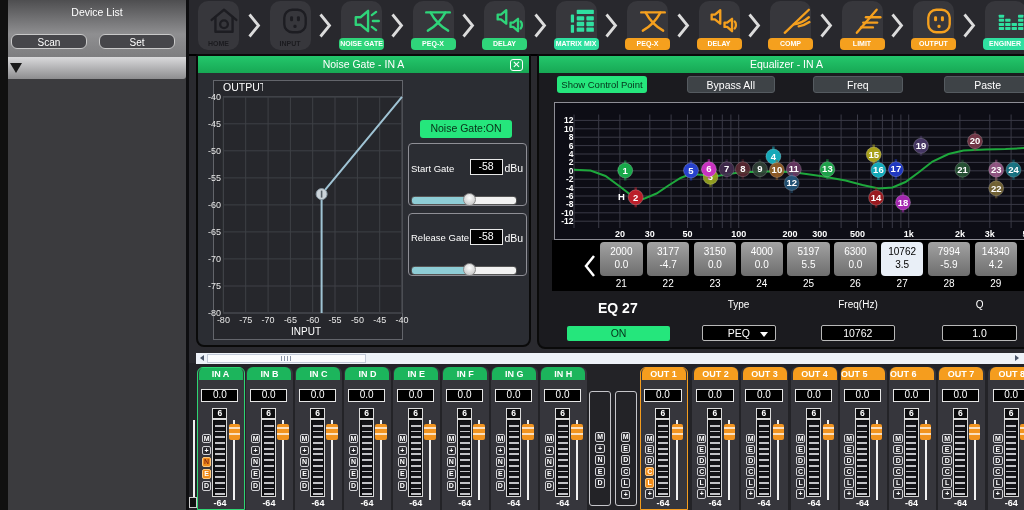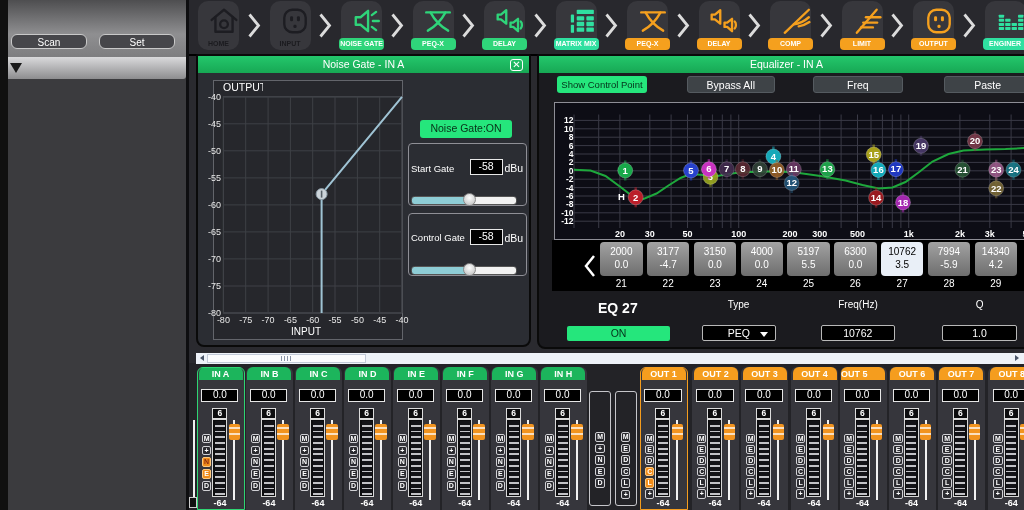--- a/index.html
+++ b/index.html
@@ -364,21 +364,21 @@
     <div style="position:absolute;left:875.7px;top:419.5px;width:2.2px;height:80.5px;background:#f2f2f2"></div>
     <div style="position:absolute;left:871.0px;top:423.5px;width:11.4px;height:16.5px;border-radius:2px;background:linear-gradient(#f2941f 0 2.7px,#fbe0c0 2.7px 4.9px,#f2941f 4.9px 8.9px,#fbe0c0 8.9px 11px,#f2941f 11px 16.5px)"></div>
     <div style="position:absolute;left:844.3px;top:433.6px;width:9.6px;height:9.6px;border-radius:2px;background:#2b2b30;border:1px solid #d0d0d4;color:#fff;box-sizing:border-box;font-size:7px;font-weight:bold;line-height:7.5px;text-align:center">M</div>
     <div style="position:absolute;left:844.3px;top:444.7px;width:9.6px;height:9.6px;border-radius:2px;background:#2b2b30;border:1px solid #d0d0d4;color:#fff;box-sizing:border-box;font-size:7px;font-weight:bold;line-height:7.5px;text-align:center">E</div>
     <div style="position:absolute;left:844.3px;top:455.8px;width:9.6px;height:9.6px;border-radius:2px;background:#2b2b30;border:1px solid #d0d0d4;color:#fff;box-sizing:border-box;font-size:7px;font-weight:bold;line-height:7.5px;text-align:center">D</div>
     <div style="position:absolute;left:844.3px;top:466.9px;width:9.6px;height:9.6px;border-radius:2px;background:#2b2b30;border:1px solid #d0d0d4;color:#fff;box-sizing:border-box;font-size:7px;font-weight:bold;line-height:7.5px;text-align:center">C</div>
     <div style="position:absolute;left:844.3px;top:478.0px;width:9.6px;height:9.6px;border-radius:2px;background:#2b2b30;border:1px solid #d0d0d4;color:#fff;box-sizing:border-box;font-size:7px;font-weight:bold;line-height:7.5px;text-align:center">L</div>
     <div style="position:absolute;left:844.3px;top:489.1px;width:9.6px;height:9.6px;border-radius:2px;background:#2b2b30;border:1px solid #d0d0d4;color:#fff;box-sizing:border-box;font-size:7px;font-weight:bold;line-height:7.5px;text-align:center">+</div>
     <div style="position:absolute;left:852.5px;top:497.5px;width:20px;color:#fff;font-size:9px;font-weight:bold;text-align:center">-64</div>
     <div style="position:absolute;left:888.6px;top:367px;width:47px;height:143px;background:#36363c;border-radius:6px 6px 0 0"></div>
-    <div style="position:absolute;left:890.1px;top:367.2px;width:44px;height:13px;background:#f59d1e;border-radius:6px 6px 0 0;color:#fff;font-weight:bold;font-size:9px;line-height:14px;text-align:center">OUT 6</div>
+    <div style="position:absolute;left:890.1px;top:367.2px;width:44px;height:13px;background:#f59d1e;border-radius:6px 6px 0 0;color:#fff;font-weight:bold;font-size:9px;line-height:14px;text-align:left">OUT 6</div>
     <div style="position:absolute;left:892.8px;top:388.8px;width:37.3px;height:13.7px;background:#000;border:1.5px solid #e6e6e6;box-sizing:border-box;color:#fff;font-size:10px;line-height:10.5px;text-align:center">0.0</div>
     <div style="position:absolute;left:903.9px;top:407.9px;width:15.1px;height:11.5px;background:#0c0c0e;border:1px solid #dcdcdc;box-sizing:border-box;color:#fff;font-size:8.5px;line-height:9px;text-align:center;font-weight:bold">6</div>
     <div style="position:absolute;left:903.9px;top:419.4px;width:15.1px;height:78px;background:#0c0c0e;border:1px solid #d8d8d8;box-sizing:border-box;overflow:hidden">
       <div style="margin:1px 1.5px;height:74px;background:repeating-linear-gradient(#131317 0 3.9px,#c2c2c6 3.9px 5.7px)"></div>
     </div>
     <div style="position:absolute;left:924.8px;top:419.5px;width:2.2px;height:80.5px;background:#f2f2f2"></div>
     <div style="position:absolute;left:920.1px;top:423.5px;width:11.4px;height:16.5px;border-radius:2px;background:linear-gradient(#f2941f 0 2.7px,#fbe0c0 2.7px 4.9px,#f2941f 4.9px 8.9px,#fbe0c0 8.9px 11px,#f2941f 11px 16.5px)"></div>
     <div style="position:absolute;left:893.4px;top:433.6px;width:9.6px;height:9.6px;border-radius:2px;background:#2b2b30;border:1px solid #d0d0d4;color:#fff;box-sizing:border-box;font-size:7px;font-weight:bold;line-height:7.5px;text-align:center">M</div>
     <div style="position:absolute;left:893.4px;top:444.7px;width:9.6px;height:9.6px;border-radius:2px;background:#2b2b30;border:1px solid #d0d0d4;color:#fff;box-sizing:border-box;font-size:7px;font-weight:bold;line-height:7.5px;text-align:center">E</div>
     <div style="position:absolute;left:893.4px;top:455.8px;width:9.6px;height:9.6px;border-radius:2px;background:#2b2b30;border:1px solid #d0d0d4;color:#fff;box-sizing:border-box;font-size:7px;font-weight:bold;line-height:7.5px;text-align:center">D</div>
@@ -491,21 +491,21 @@
 <div style="position:absolute;left:420px;top:120px;width:92px;height:17.5px;background:#25e67c;border-radius:3px;color:#083018;font-size:10.5px;line-height:17.5px;text-align:center">Noise Gate:ON</div>
 
 <div style="position:absolute;left:408px;top:143px;width:119px;height:63px;border:1px solid #8f8f96;border-radius:4px;box-sizing:border-box"></div>
 <div style="position:absolute;left:411px;top:162.5px;white-space:nowrap;font-size:9.5px;color:#fff">Start Gate</div>
 <div style="position:absolute;left:469.5px;top:159px;width:33px;height:16px;background:#000;border:1.5px solid #e8e8e8;box-sizing:border-box;color:#fff;font-size:10.5px;line-height:13px;text-align:center">-58</div>
 <div style="position:absolute;left:504.5px;top:162px;font-size:10.5px;color:#fff">dBu</div>
 <div style="position:absolute;left:411px;top:196px;width:104px;height:7px;border-radius:3.5px;background:linear-gradient(90deg,#8ecdd6 0 58px,#f2f2f2 58px);border:0.5px solid #555"></div>
 <div style="position:absolute;left:462.5px;top:193px;width:13px;height:13px;border-radius:50%;background:radial-gradient(circle at 50% 35%,#fdfdfd,#b9b9b9);border:1px solid #8a8a8a;box-sizing:border-box"></div>
 
 <div style="position:absolute;left:408px;top:212.5px;width:119px;height:63.0px;border:1px solid #8f8f96;border-radius:4px;box-sizing:border-box"></div>
-<div style="position:absolute;left:411px;top:232.0px;white-space:nowrap;font-size:9.5px;color:#fff">Control Gate</div>
+<div style="position:absolute;left:411px;top:232.0px;white-space:nowrap;font-size:9.5px;color:#fff">Release Gate</div>
 <div style="position:absolute;left:469.5px;top:228.5px;width:33px;height:16px;background:#000;border:1.5px solid #e8e8e8;box-sizing:border-box;color:#fff;font-size:10.5px;line-height:13px;text-align:center">-58</div>
 <div style="position:absolute;left:504.5px;top:231.5px;font-size:10.5px;color:#fff">dBu</div>
 <div style="position:absolute;left:411px;top:265.5px;width:104px;height:7px;border-radius:3.5px;background:linear-gradient(90deg,#8ecdd6 0 58px,#f2f2f2 58px);border:0.5px solid #555"></div>
 <div style="position:absolute;left:462.5px;top:262.5px;width:13px;height:13px;border-radius:50%;background:radial-gradient(circle at 50% 35%,#fdfdfd,#b9b9b9);border:1px solid #8a8a8a;box-sizing:border-box"></div>
 
 <div style="position:absolute;left:537px;top:54px;width:489px;height:295px;background:#1b1b1f;border:2px solid #0a0a0a;border-radius:2px 0 0 8px;box-sizing:border-box"></div>
 <div style="position:absolute;left:539px;top:56px;width:485px;height:16.5px;background:linear-gradient(#24c76c,#17a854)"></div>
 <div style="position:absolute;left:750px;top:58px;width:200px;height:13px;color:#fff;font-size:10.5px;line-height:13px;text-align:left">Equalizer - IN A</div>
 <div style="position:absolute;left:557px;top:75.8px;width:90px;height:17px;border-radius:3px;background:#25e67c;color:#05301a;font-size:9.5px;line-height:17px;text-align:center;box-sizing:border-box">Show Control Point</div>
 <div style="position:absolute;left:686.8px;top:75.8px;width:88px;height:17px;border-radius:3px;background:#3e4347;color:#fff;border:1px solid #555b60;font-size:10.5px;line-height:17px;text-align:center;box-sizing:border-box">Bypass All</div>
@@ -675,19 +675,20 @@
 <div style="position:absolute;left:701px;top:299px;width:75px;text-align:center;color:#fff;font-size:10px">Type</div>
 <div style="position:absolute;left:701.6px;top:325px;width:74.7px;height:16px;background:#000;border:1px solid #b8b8b8;border-radius:2px;box-sizing:border-box;color:#fff;font-size:10.5px;line-height:14px;text-align:center">PEQ<span style="position:absolute;right:7px;top:5.5px;width:0;height:0;border-left:4px solid transparent;border-right:4px solid transparent;border-top:5px solid #fff"></span></div>
 <div style="position:absolute;left:821px;top:299px;width:74px;text-align:center;color:#fff;font-size:10px">Freq(Hz)</div>
 <div style="position:absolute;left:821px;top:325px;width:73.5px;height:16px;background:#000;border:1px solid #b8b8b8;border-radius:2px;box-sizing:border-box;color:#fff;font-size:10.5px;line-height:14px;text-align:center">10762</div>
 <div style="position:absolute;left:941.7px;top:299px;width:76px;text-align:center;color:#fff;font-size:10px">Q</div>
 <div style="position:absolute;left:941.7px;top:325px;width:75.6px;height:16px;background:#000;border:1px solid #b8b8b8;border-radius:2px;box-sizing:border-box;color:#fff;font-size:10.5px;line-height:14px;text-align:center">1.0</div>
 
 <div style="position:absolute;left:0;top:0;width:8px;height:510px;background:#101010"></div>
 <div style="position:absolute;left:8px;top:0;width:178px;height:510px;background:#3b3b3e"></div>
 <div style="position:absolute;left:8px;top:0;width:178px;height:57px;background:linear-gradient(#4e4e50,#8f8f91 60%,#7e7e80)"></div>
+<div style="position:absolute;left:8px;top:5px;width:178px;height:14px;color:#fff;font-size:10.5px;line-height:14px;text-align:center">Device List</div>
 <div style="position:absolute;left:11px;top:34px;width:76px;height:15px;background:#46464a;border:1px solid #c9c9c9;border-radius:6px;color:#fff;font-size:10px;line-height:15px;text-align:center;box-sizing:border-box">Scan</div>
 <div style="position:absolute;left:99px;top:34px;width:76px;height:15px;background:#46464a;border:1px solid #c9c9c9;border-radius:6px;color:#fff;font-size:10px;line-height:15px;text-align:center;box-sizing:border-box">Set</div>
 <div style="position:absolute;left:8px;top:57px;width:178px;height:22px;background:linear-gradient(#dadadc,#8d8d8f);border-radius:0 0 3px 0"></div>
 <div style="position:absolute;left:10px;top:63px;width:0;height:0;border-left:6.5px solid transparent;border-right:6.5px solid transparent;border-top:10px solid #1a1a1a"></div>
 
 <div style="position:absolute;left:186px;top:0;width:3px;height:510px;background:#0e0e10"></div>
 </div>
 
 </body></html>

